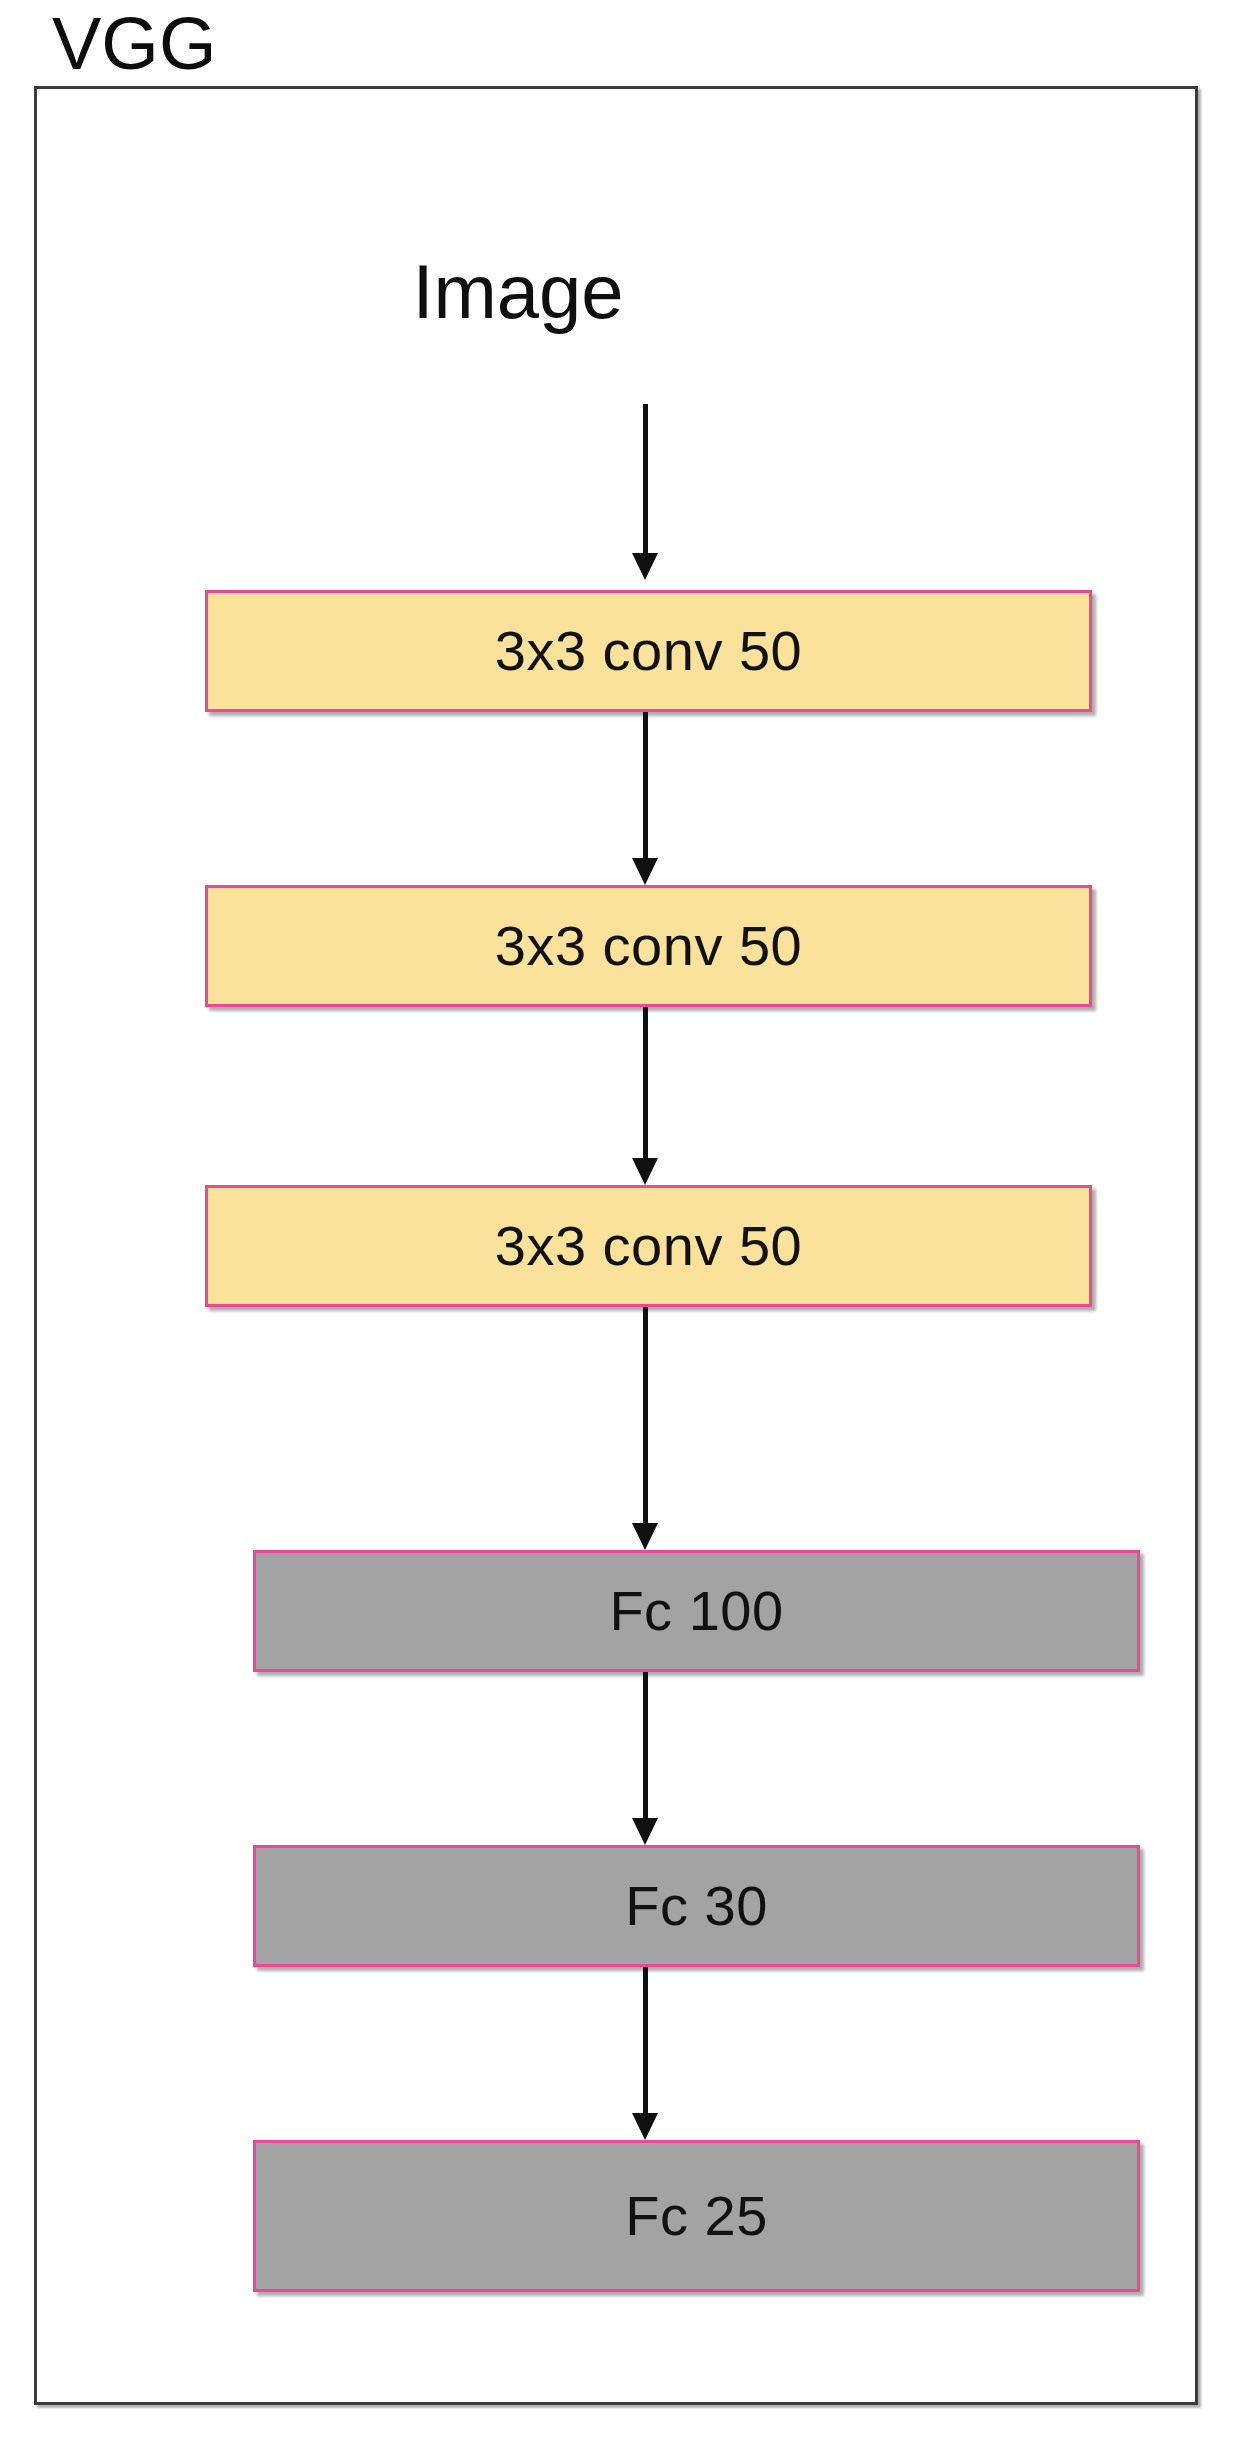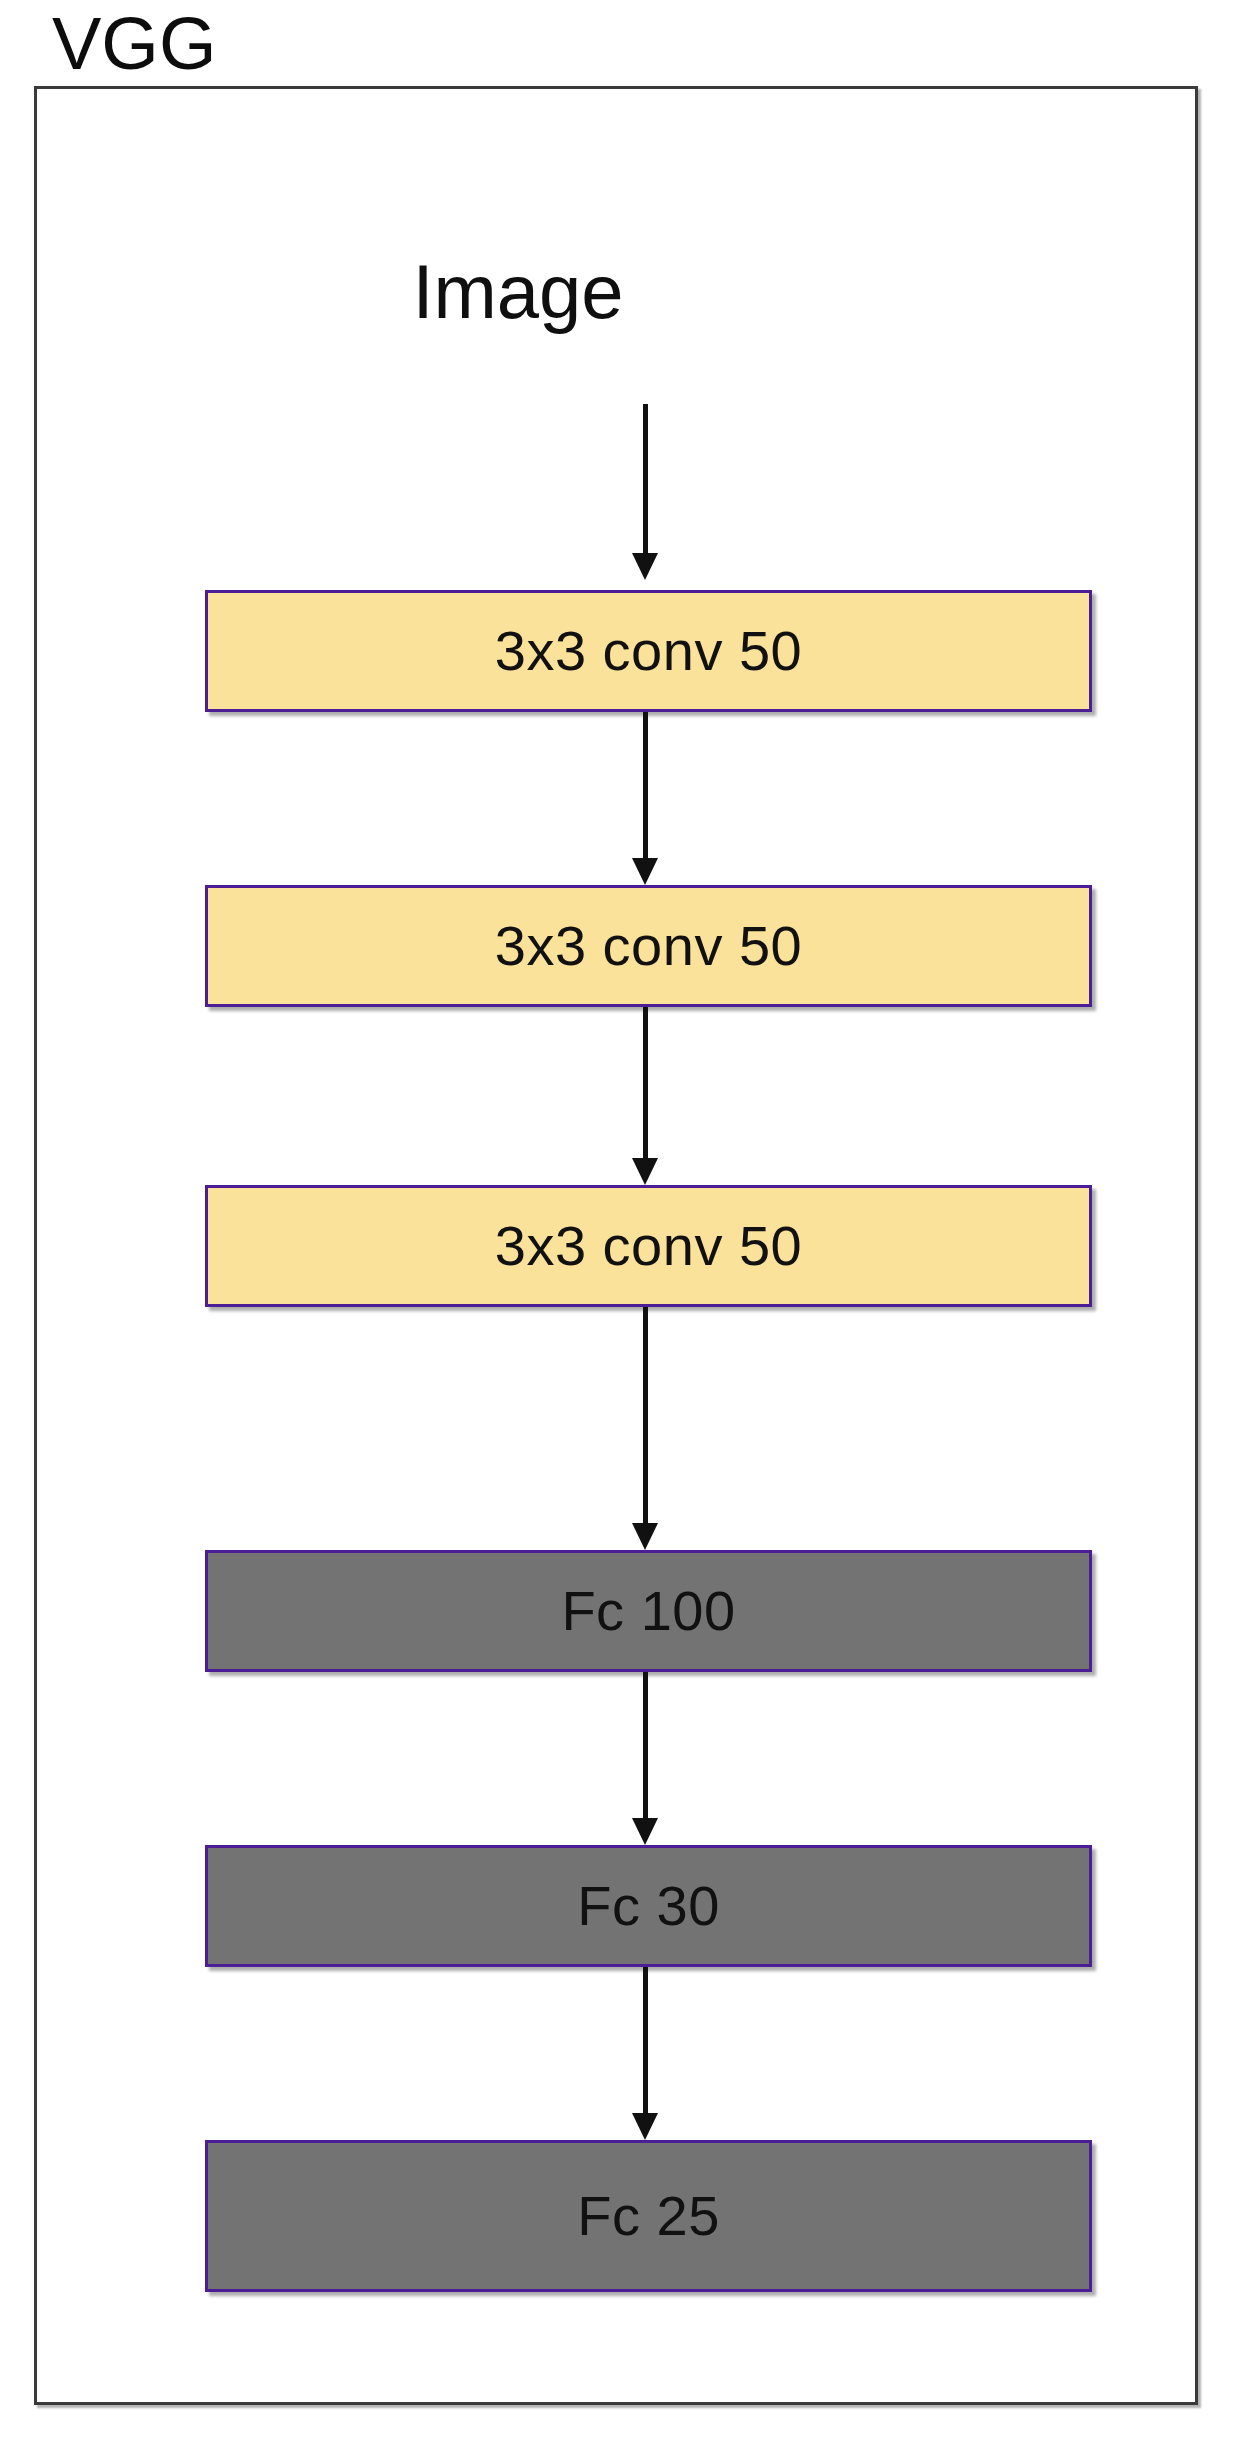--- a/index.html
+++ b/index.html
@@ -60,39 +60,40 @@
     color: #0f0f0f;
     white-space: nowrap;
   }
 
   
   .layer-box {
     position: absolute;
     left: 205px;
     width: 887px;
     box-sizing: border-box;
-    border: 3px solid #4c1d95;
+    border: 3px solid #ec4899;
     box-shadow: 4px 4px 3px rgba(0,0,0,0.32);
     display: flex;
     align-items: center;
     justify-content: center;
   }
   .layer-box .layer-text {
     font-size: 56px;
     line-height: 60px;
     font-weight: 400;
     color: #111111;
     white-space: nowrap;
     letter-spacing: 0.5px;
   }
   .layer-box.conv {
     background: #FBE29A;
   }
   .layer-box.fc {
-    background: #737373;
+    background: #a3a3a3;
+    margin-left: 48px;
   }
 
   
   .arrow {
     position: absolute;
     left: 632px;         
     width: 26px;
   }
   .arrow .shaft {
     position: absolute;

